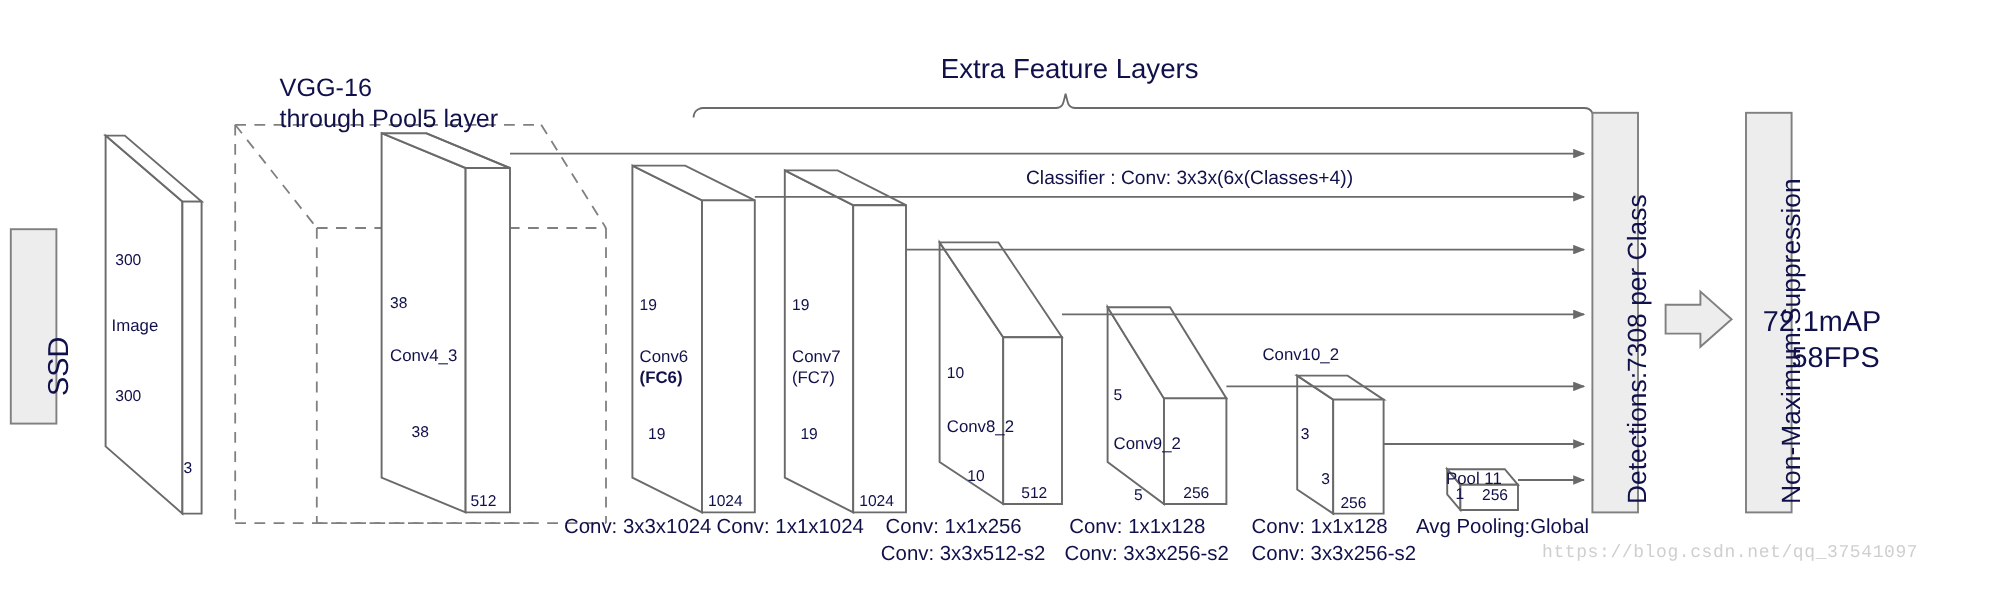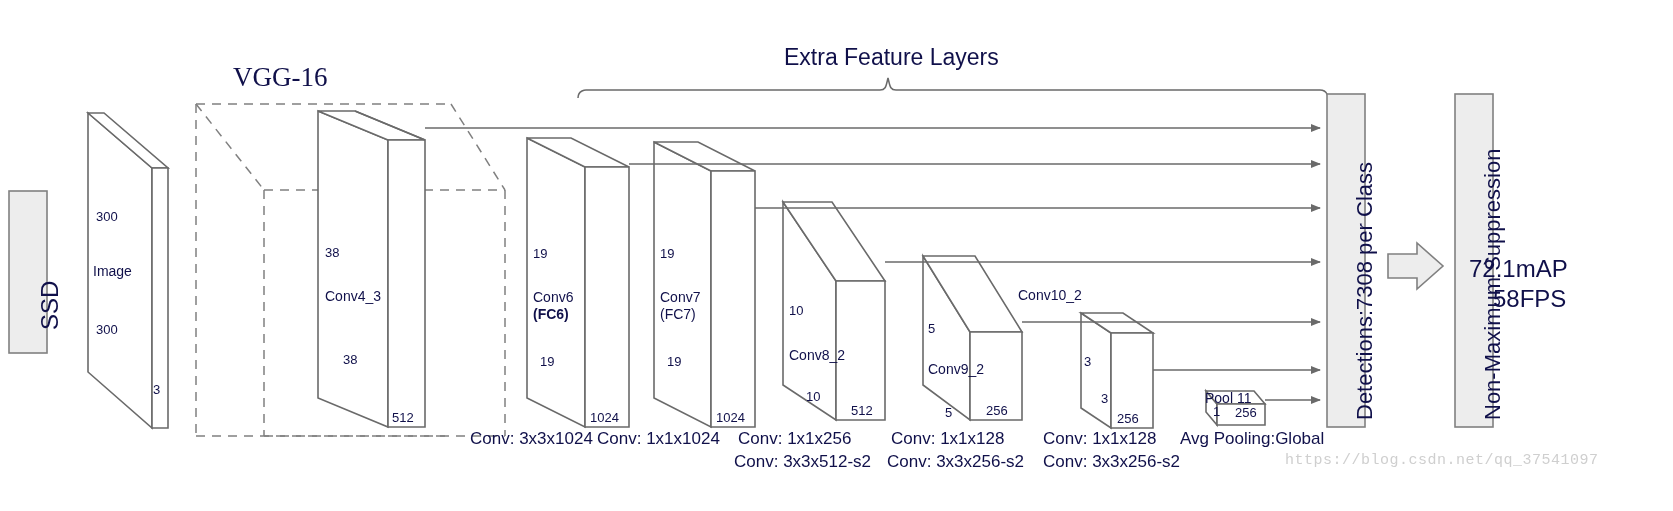--- a/index.html
+++ b/index.html
@@ -29,21 +29,21 @@
   .lbl {
     position: absolute;
     white-space: nowrap;
     color: #10104a;
     font-family: "Liberation Sans", sans-serif;
     line-height: 1.15;
   }
   .lbl-dim    { font-size: 13px; }
   .lbl-name   { font-size: 14px; }
   .lbl-cap    { font-size: 17px; }
-  .lbl-title  { font-size: 27px; font-family: Liberation Serif, serif; }
+  .lbl-title  { font-size: 21px; }
   .lbl-big    { font-size: 24px; text-align: right; }
   .lbl-head   { font-size: 23px; }
   .lbl-cls    { font-size: 16px; }
   .vbar-text {
     position: absolute;
     transform-origin: left top;
     white-space: nowrap;
     color: #10104a;
     font-family: "Liberation Sans", sans-serif;
   }
@@ -166,23 +166,25 @@
   </svg>
 
   <div class="vbar-text lbl-head" style="left:36px; top:330px; transform: rotate(-90deg); font-size:24px;">SSD</div>
 
   <div class="lbl lbl-dim" style="left:96px; top:210px;">300</div>
   <div class="lbl lbl-name" style="left:93px; top:263px;">Image</div>
   <div class="lbl lbl-dim" style="left:96px; top:323px;">300</div>
   <div class="lbl lbl-dim" style="left:153px; top:383px;">3</div>
 
   <div class="lbl lbl-title" style="left:233px; top:62px;">VGG-16</div>
+  <div class="lbl lbl-title" style="left:233px; top:88px;">through Pool5 layer</div>
 
   <div class="lbl lbl-head" style="left:784px; top:44px;">Extra Feature Layers</div>
 
+  <div class="lbl lbl-cls" style="left:855px; top:140px;">Classifier : Conv: 3x3x(6x(Classes+4))</div>
 
   <div class="lbl lbl-dim" style="left:325px; top:246px;">38</div>
   <div class="lbl lbl-name" style="left:325px; top:288px;">Conv4_3</div>
   <div class="lbl lbl-dim" style="left:343px; top:353px;">38</div>
   <div class="lbl lbl-dim" style="left:392px; top:411px;">512</div>
 
   <div class="lbl lbl-dim" style="left:533px; top:247px;">19</div>
   <div class="lbl lbl-name" style="left:533px; top:289px;">Conv6</div>
   <div class="lbl lbl-name" style="left:533px; top:306px;font-weight:bold;">(FC6)</div>
   <div class="lbl lbl-dim" style="left:540px; top:355px;">19</div>
@@ -197,21 +199,21 @@
   <div class="lbl lbl-dim" style="left:789px; top:304px;">10</div>
   <div class="lbl lbl-name" style="left:789px; top:347px;">Conv8_2</div>
   <div class="lbl lbl-dim" style="left:806px; top:390px;">10</div>
   <div class="lbl lbl-dim" style="left:851px; top:404px;">512</div>
 
   <div class="lbl lbl-dim" style="left:928px; top:322px;">5</div>
   <div class="lbl lbl-name" style="left:928px; top:361px;">Conv9_2</div>
   <div class="lbl lbl-dim" style="left:945px; top:406px;">5</div>
   <div class="lbl lbl-dim" style="left:986px; top:404px;">256</div>
 
-  <div class="lbl lbl-name" style="left:1018px; top:287px;">Conv10_2</div>
+  <div class="lbl lbl-name" style="left:1052px; top:287px;">Conv10_2</div>
   <div class="lbl lbl-dim" style="left:1084px; top:355px;">3</div>
   <div class="lbl lbl-dim" style="left:1101px; top:392px;">3</div>
   <div class="lbl lbl-dim" style="left:1117px; top:412px;">256</div>
 
   <div class="lbl lbl-name" style="left:1205px; top:362px;margin-top:28px;">Pool 11</div>
   <div class="lbl lbl-dim" style="left:1213px; top:405px;">1</div>
   <div class="lbl lbl-dim" style="left:1235px; top:406px;">256</div>
 
   <div class="lbl lbl-cap" style="left:470px; top:429px;">Conv: 3x3x1024</div>
   <div class="lbl lbl-cap" style="left:597px; top:429px;">Conv: 1x1x1024</div>

